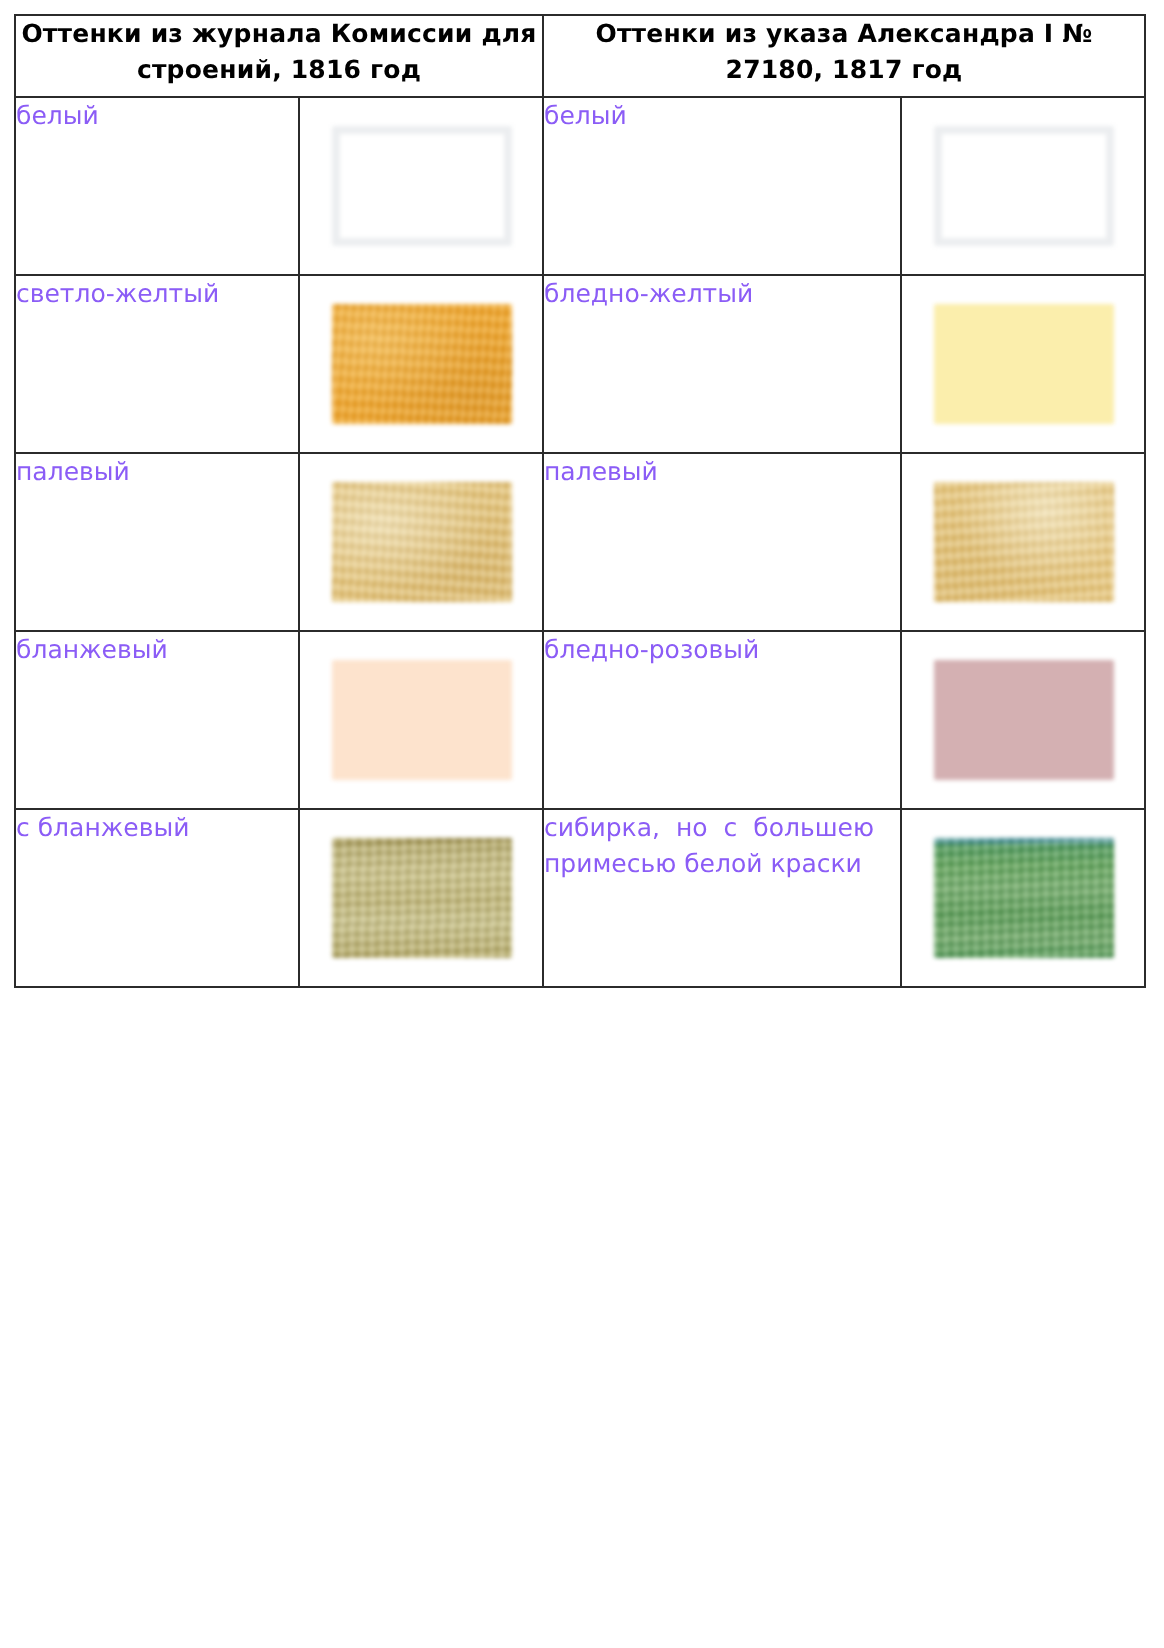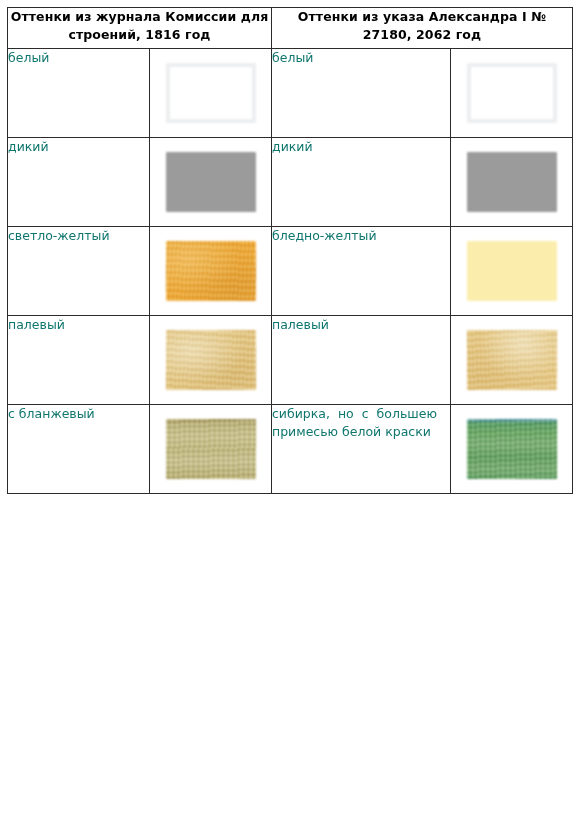--- a/index.html
+++ b/index.html
@@ -57,21 +57,21 @@
   col.c-name-r { width: 179px; }
   col.c-sw-r   { width: 122px; }
 
   
   td.name-cell {
     font-size: 12.5px;
     line-height: 1.4;
     padding: 11px 11px 8px 9px;
     height: 89px;
     box-sizing: border-box;
-    color: #0f766e;
+    color: #8b5cf6;
   }
   td.name-cell.justify {
     text-align: justify;
     text-align-last: left;
     padding-right: 13px;
     margin-top: 19px;
   }
 
   td.swatch-cell {
     height: 89px;
@@ -153,53 +153,39 @@
   <table class="shades-table">
     <colgroup>
       <col class="c-name-l">
       <col class="c-sw-l">
       <col class="c-name-r">
       <col class="c-sw-r">
     </colgroup>
     <thead>
       <tr>
         <th class="col-head" colspan="2">Оттенки из журнала Комиссии для строений, 1816 год</th>
-        <th class="col-head" colspan="2">Оттенки из указа Александра I № 27180, 2062 год</th>
+        <th class="col-head" colspan="2">Оттенки из указа Александра I № 27180, 1817 год</th>
       </tr>
     </thead>
     <tbody id="table-body">
         <tr>
           <td class="name-cell">белый</td>
           <td class="swatch-cell">
             <div class="swatch-wrap">
               <div class="swatch outline"></div>
             </div>
           </td>
           <td class="name-cell">белый</td>
           <td class="swatch-cell">
             <div class="swatch-wrap">
               <div class="swatch outline"></div>
             </div>
           </td>
         </tr>
         <tr>
-          <td class="name-cell">дикий</td>
-          <td class="swatch-cell">
-            <div class="swatch-wrap">
-              <div class="swatch " style="background-color: rgb(155, 155, 155);"></div>
-            </div>
-          </td>
-          <td class="name-cell">дикий</td>
-          <td class="swatch-cell">
-            <div class="swatch-wrap">
-              <div class="swatch " style="background-color: rgb(155, 155, 155);"></div>
-            </div>
-          </td>
-        </tr>
-        <tr>
           <td class="name-cell">светло-желтый</td>
           <td class="swatch-cell">
             <div class="swatch-wrap">
               <div class="swatch tex-orange"></div>
             </div>
           </td>
           <td class="name-cell">бледно-желтый</td>
           <td class="swatch-cell">
             <div class="swatch-wrap">
               <div class="swatch " style="background-color: rgb(251, 238, 172);"></div>
@@ -210,20 +196,34 @@
           <td class="name-cell">палевый</td>
           <td class="swatch-cell">
             <div class="swatch-wrap">
               <div class="swatch tex-pale"></div>
             </div>
           </td>
           <td class="name-cell">палевый</td>
           <td class="swatch-cell">
             <div class="swatch-wrap">
               <div class="swatch tex-pale-r"></div>
+            </div>
+          </td>
+        </tr>
+        <tr>
+          <td class="name-cell">бланжевый</td>
+          <td class="swatch-cell">
+            <div class="swatch-wrap">
+              <div class="swatch " style="background-color: rgb(253, 227, 205);"></div>
+            </div>
+          </td>
+          <td class="name-cell">бледно-розовый</td>
+          <td class="swatch-cell">
+            <div class="swatch-wrap">
+              <div class="swatch " style="background-color: rgb(212, 176, 178);"></div>
             </div>
           </td>
         </tr>
         <tr>
           <td class="name-cell">с бланжевый</td>
           <td class="swatch-cell">
             <div class="swatch-wrap">
               <div class="swatch tex-olive"></div>
             </div>
           </td>

